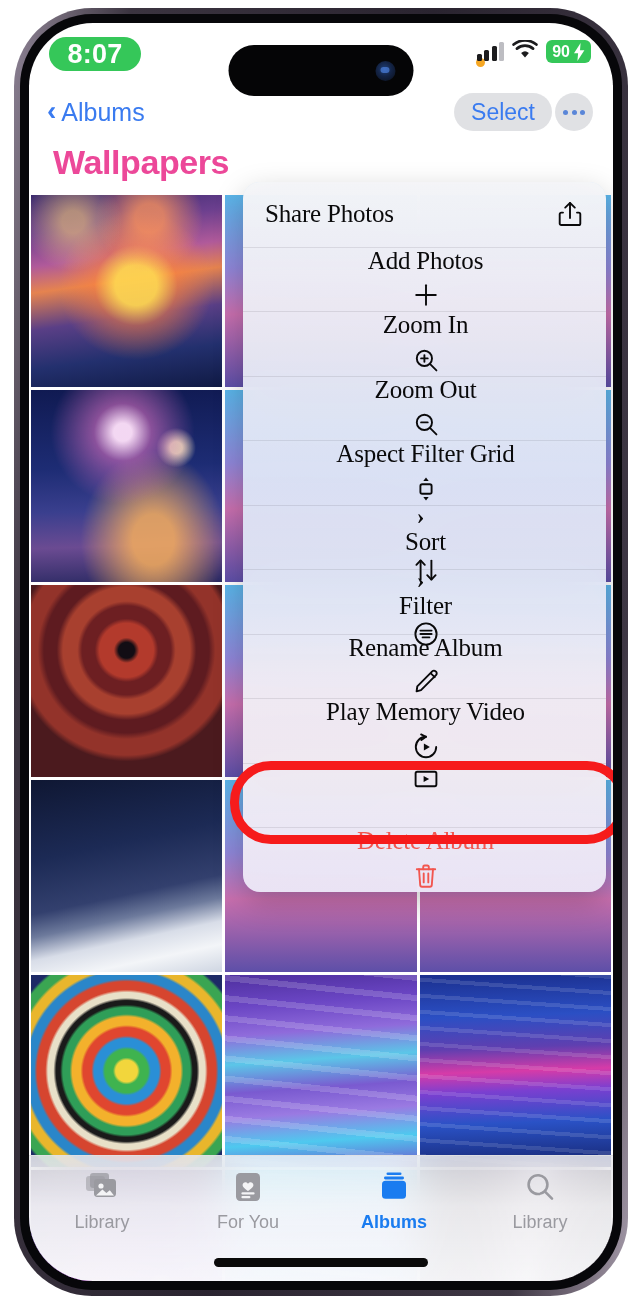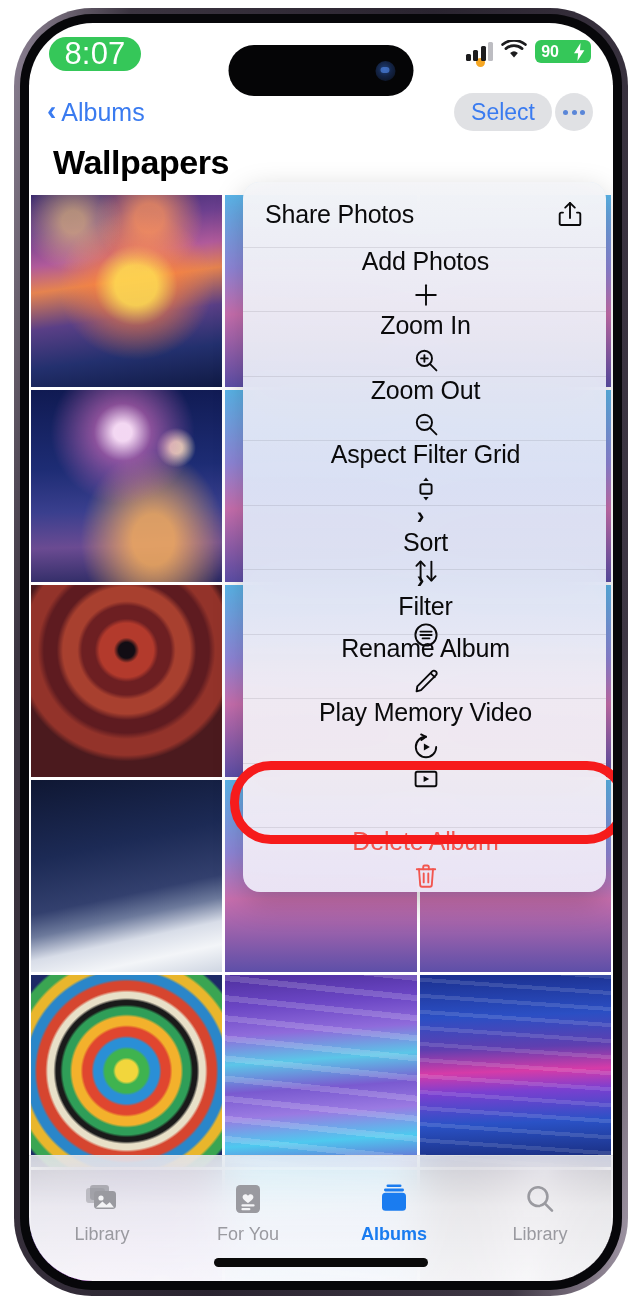--- a/index.html
+++ b/index.html
@@ -36,21 +36,21 @@
   #status-bar {
     position: absolute; left: 0; top: 0; width: 100%; height: 62px;
     z-index: 40;
   }
   #time-pill {
     position: absolute; left: 20px; top: 14px;
     height: 34px; min-width: 92px;
     border-radius: 17px;
     background: #35c759;
     color: #ffffff;
-    font-size: 31px; font-weight: normal;
+    font-size: 27px; font-weight: bold;
     display: flex; align-items: center; justify-content: center;
     letter-spacing: .2px;
   }
   #mic-dot {
     position: absolute; left: 447px; top: 35px;
     width: 9px; height: 9px; border-radius: 50%;
     background: #f6a723;
   }
   #status-right {
     position: absolute; right: 22px; top: 17px;
@@ -59,21 +59,21 @@
   .signal-bars { display: flex; align-items: flex-end; gap: 2.5px; height: 19px; }
   .signal-bars i { width: 5px; border-radius: 1.5px; background: #1c1c1e; display:block; }
   .signal-bars i:nth-child(1){ height: 7px; }
   .signal-bars i:nth-child(2){ height: 11px; }
   .signal-bars i:nth-child(3){ height: 15px; }
   .signal-bars i:nth-child(4){ height: 19px; background: #bdbdc2; }
   #battery-chip {
     height: 23px; padding: 0 5px 0 6px;
     border-radius: 6px; background: #35c759;
     color: #fff; font-size: 16px; font-weight: bold;
-    display: flex; align-items: center; gap: 14px;
+    display: flex; align-items: center; gap: 3px;
   }
 
   
   #dynamic-island {
     position: absolute; left: 50%; transform: translateX(-50%);
     top: 22px; width: 185px; height: 51px;
     background: #050506; border-radius: 26px; z-index: 60;
   }
   #island-lens {
     position: absolute; right: 18px; top: 50%; transform: translateY(-50%);
@@ -108,21 +108,21 @@
     width: 38px; height: 38px; border-radius: 50%;
     background: rgba(190,192,198,.48);
     display: flex; align-items: center; justify-content: center; gap: 3.5px;
   }
   #more-button span { width: 5px; height: 5px; border-radius: 50%; background: #5a86d8; display:block;}
 
   
   #album-title {
     position: absolute; left: 0; top: 114px; width: 100%;
     z-index: 25; background: #fff; padding: 6px 0 8px 24px;
-    font-size: 34px; font-weight: bold; color: #000000; letter-spacing: -.4px;
+    font-size: 34px; font-weight: bold; color: #ec4899; letter-spacing: -.4px;
   }
 
   
   #photo-grid {
     position: absolute; left: 0; top: 172px; width: 100%; bottom: 0;
     display: grid;
     grid-template-columns: repeat(3, 1fr);
     grid-auto-rows: 192px;
     gap: 3px; padding: 0 2px;
     z-index: 5;
@@ -197,20 +197,21 @@
       rgba(245,245,247,.965) 0%,
       rgba(238,238,245,.955) 16%,
       rgba(229,232,244,.95) 30%,
       rgba(220,229,246,.95) 43%,
       rgba(226,231,245,.95) 56%,
       rgba(240,238,245,.955) 70%,
       rgba(244,238,243,.955) 82%,
       rgba(237,233,247,.95) 100%);
     box-shadow: 0 10px 30px rgba(0,0,0,.22);
     backdrop-filter: blur(26px);
+    font-family: Liberation Serif, serif;
   }
   .menu-item {
     position: relative;
     height: 64.5px;
     display: flex; align-items: center;
     padding: 0 20px 0 22px;
     color: #0a0a0b;
     font-size: 25px;
   }
   .menu-item + .menu-item { box-shadow: inset 0 .8px 0 rgba(60,60,67,.16); flex-direction: column; }
@@ -236,21 +237,21 @@
     border-radius: 41px;
     z-index: 58;
     pointer-events: none;
   }
 
   
   #tab-bar {
     position: absolute; left: 0; bottom: 0; width: 100%; height: 126px;
     background: linear-gradient(180deg, rgba(246,246,248,.80) 0%, rgba(248,248,250,.93) 40%, rgba(250,250,252,.97) 100%);
     backdrop-filter: blur(22px);
-    display: flex; align-items: flex-start; padding-top: 24px;
+    display: flex; align-items: flex-start; padding-top: 12px;
     z-index: 45;
     border-top: .5px solid rgba(120,120,128,.18);
   }
   .tab-item {
     flex: 1; display: flex; flex-direction: column; align-items: center; gap: 6px;
     color: #9a9aa0; font-size: 18px;
   }
   .tab-item.active { color: #1a7cf0; }
   .tab-glyph { height: 38px; display: flex; align-items: center; justify-content: center; }
   .tab-glyph svg { display: block; }

